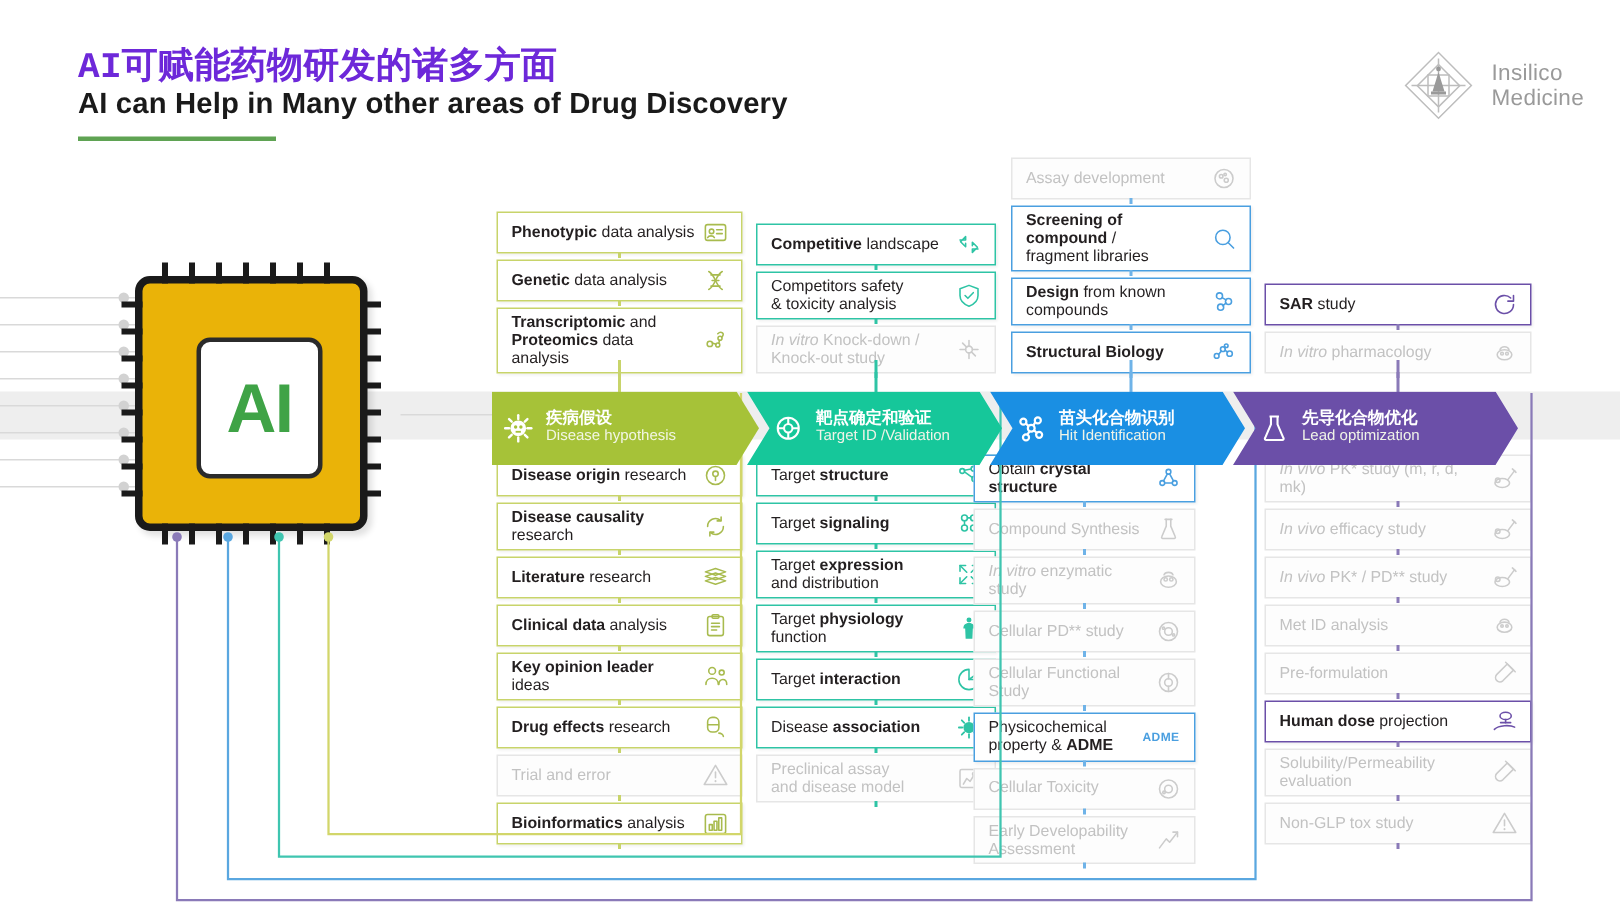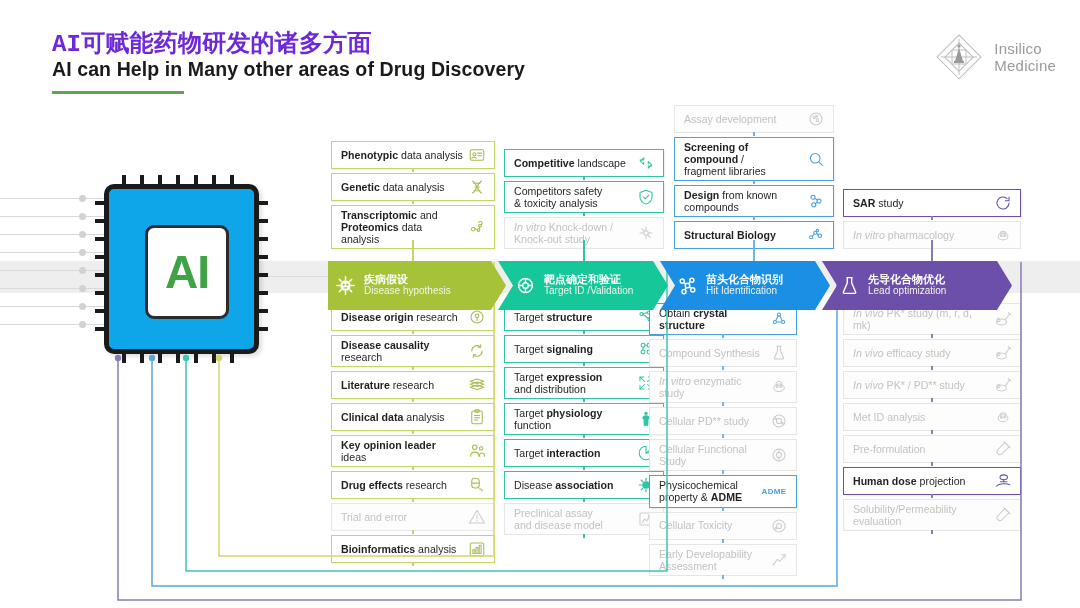--- a/index.html
+++ b/index.html
@@ -35,22 +35,22 @@
     position:absolute; left:0; top:261px; width:1080px; height:32px;
     background:#eeeeee;
   }
 
   
   .in-line { position:absolute; left:0; height:1px; background:#d9d9d9; width:108px; }
   .in-dot { position:absolute; width:7px; height:7px; border-radius:50%; background:#d2d2d2; }
 
   
   #chip-outer {
-    position:absolute; left:104px; top:184px; width:155px; height:170px;
-    border:5px solid #1a1a1a; border-radius:10px; background:#0ea5e9;
+    position:absolute; left:90px; top:184px; width:155px; height:170px;
+    border:5px solid #1a1a1a; border-radius:10px; background:#eab308;
     box-shadow: 3px 3px 4px rgba(0,0,0,.12);
   }
   #chip-inner {
     position:absolute; left:36px; top:36px; width:84px; height:94px;
     border:3px solid #2b2b2b; border-radius:9px; background:#fff;
   }
   #chip-ai {
     position:absolute; left:0; top:0; width:100%; height:100%;
     display:flex; align-items:center; justify-content:center;
     font-size:46px; font-weight:bold; color:#3fa346; letter-spacing:-1px;
@@ -792,20 +792,31 @@
       <div class="card dim">
         <div class="lbl">Solubility/Permeability evaluation</div>
         <div class="ico">
           <svg width="18" height="18" viewBox="0 0 24 24">
             <path d="M14.5 3.5 L20 9 L10.5 18.5 a3.9 3.9 0 0 1-5.5-5.5 Z" stroke="#cccccc" fill="none" stroke-width="1.4" stroke-linecap="round" stroke-linejoin="round"></path>
             <line x1="13" y1="2" x2="21.5" y2="10.5" stroke="#cccccc" fill="none" stroke-width="1.4" stroke-linecap="round" stroke-linejoin="round"></line>
           </svg>
         </div>
         <div class="stub"></div>
       </div>
+      <div class="card dim">
+        <div class="lbl">Non-GLP tox study</div>
+        <div class="ico">
+          <svg width="18" height="18" viewBox="0 0 24 24">
+            <path d="M12 3 L22 20 H2 Z" stroke="#cccccc" fill="none" stroke-width="1.4" stroke-linecap="round" stroke-linejoin="round"></path>
+            <line x1="12" y1="9" x2="12" y2="14" stroke="#cccccc" fill="none" stroke-width="1.4" stroke-linecap="round" stroke-linejoin="round"></line>
+            <circle cx="12" cy="17" r=".9" fill="#cccccc"></circle>
+          </svg>
+        </div>
+        <div class="stub"></div>
+      </div>
     </div>
     <div class="trunk" style="left: 931px; top: 240px; height: 22px; background: rgb(138, 122, 184);"></div>
     <div class="trunk" style="left: 931px; top: 293px; height: 12px; background: rgb(138, 122, 184);"></div>
   </div>
 
 <svg id="routes-svg" width="1080" height="608" style="position:absolute;left:0;top:0;pointer-events:none">
     <path d="M 118 358 V 600 H 1021 V 262" fill="none" stroke="#8a7ab8" stroke-width="1.5"></path>
     <circle cx="118" cy="358" r="3.2" fill="#8a7ab8"></circle>
     <path d="M 152 358 V 586 H 837 V 262" fill="none" stroke="#5aa7e0" stroke-width="1.5"></path>
     <circle cx="152" cy="358" r="3.2" fill="#5aa7e0"></circle>

